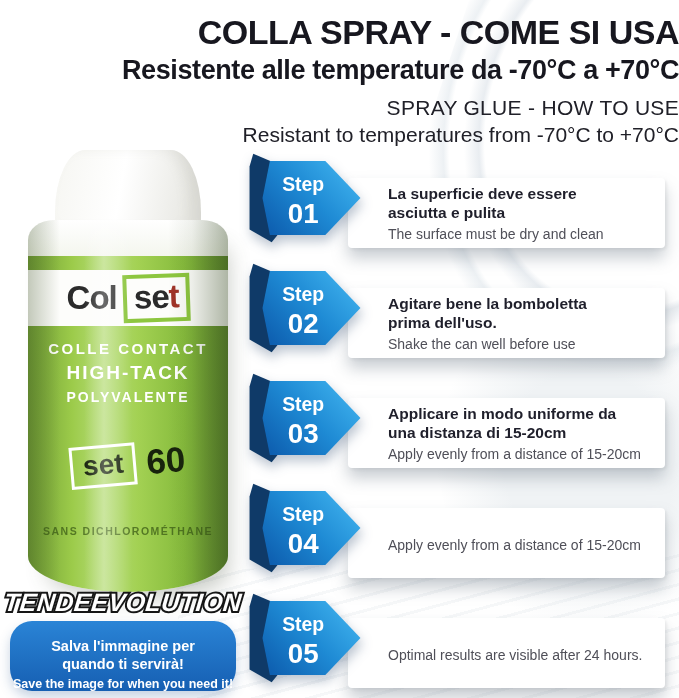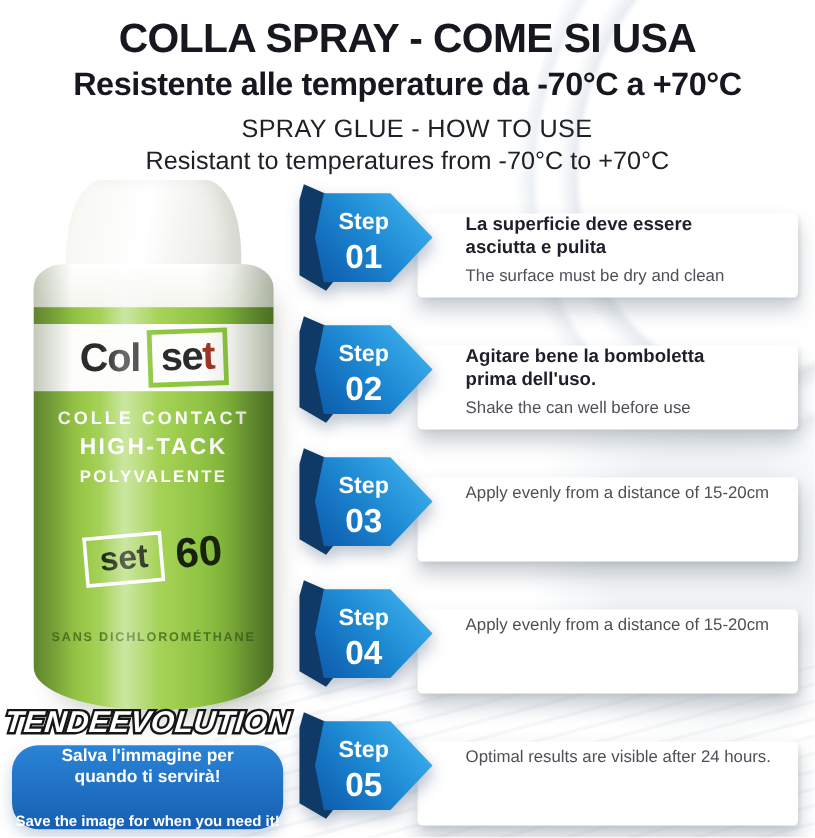--- a/index.html
+++ b/index.html
@@ -14,21 +14,21 @@
       radial-gradient(ellipse at 60% 40%, rgba(0,0,0,0) 66%, #edf1f4 68%, rgba(0,0,0,0) 73%);
     transform:rotate(18deg);}
   .bg-swirl.mr{right:-60px;top:300px;width:300px;height:330px;
     background:radial-gradient(ellipse at center, #f0f3f5 0 40%, rgba(0,0,0,0) 72%);
     transform:rotate(-12deg);}
   .bg-swirl.bb{left:180px;bottom:-40px;width:560px;height:180px;
     background:repeating-linear-gradient(168deg, rgba(210,218,224,.28) 0 3px, rgba(255,255,255,0) 3px 14px);
     transform:rotate(-3deg);opacity:.7;}
 
   
-  .header{position:absolute;left:0;top:14px;width:100%;text-align:center;color:#17171f;}
+  .header{position:absolute;left:0;top:14px;width:100%;text-align:right;color:#17171f;}
   .h-title{font-size:34px;font-weight:800;letter-spacing:-.5px;line-height:1.1;}
   .h-sub{font-size:27px;font-weight:700;letter-spacing:-.4px;margin-top:4px;}
   .h-title-en{font-size:21px;font-weight:500;margin-top:10px;letter-spacing:.3px;color:#202028;padding-left:16px;}
   .h-sub-en{font-size:21px;font-weight:400;margin-top:3px;color:#202028;}
 
   
   .can{position:absolute;left:28px;top:150px;width:200px;height:442px;}
   .can-cap{position:absolute;left:27px;top:0;width:146px;height:86px;
     background:linear-gradient(100deg,#f6f6f2,#ffffff 45%,#e8e8e3 90%);
     border-radius:30px 30px 6px 6px / 62px 62px 6px 6px;
@@ -58,28 +58,28 @@
 
   
   .brand{position:absolute;left:4px;top:588px;width:238px;text-align:center;
     font-size:25px;font-weight:800;font-style:italic;letter-spacing:.5px;color:#fff;
     -webkit-text-stroke:4px #161616;paint-order:stroke fill;transform:skewX(-6deg);}
   .save-note{position:absolute;left:10px;top:621px;width:226px;height:70px;border-radius:22px;
     background:linear-gradient(180deg,#2a84d6,var(--note_blue,#165fb2));
     color:#fff;text-align:center;display:flex;flex-direction:column;justify-content:flex-end;
     box-shadow:0 6px 12px rgba(30,80,140,.25);}
   .sn-it{font-size:14.5px;font-weight:700;line-height:1.25;}
-  .sn-en{font-size:12.5px;font-weight:700;margin-top:20px;}
+  .sn-en{font-size:12.5px;font-weight:700;margin-top:4px;}
 
   
   .steps{position:absolute;left:244px;top:152px;width:421px;}
   .step{position:relative;height:110px;}
   .step-card{position:absolute;left:104px;right:0;top:26px;height:70px;background:#fff;border-radius:4px;
     box-shadow:0 10px 16px rgba(125,135,148,.42),2px 2px 3px rgba(0,0,0,.06);
-    display:flex;flex-direction:column;padding-left:40px;box-sizing:border-box;}
+    display:flex;flex-direction:column;justify-content:center;padding-left:40px;box-sizing:border-box;}
   .step-title{font-size:15.5px;font-weight:700;color:#1f1f2b;line-height:1.25;white-space:pre-line;}
   .step-sub{font-size:14px;color:#4f4f58;margin-top:4px;}
   .step-arrow{position:absolute;left:0;top:0;width:122px;height:92px;z-index:2;
     filter:drop-shadow(2px 6px 6px rgba(30,60,100,.30));}
   .step-arrow text{font-family:"Liberation Sans",sans-serif;font-weight:bold;fill:#fff;text-anchor:middle;}
   .step-arrow .t-step{font-size:21px;}
   .step-arrow .t-num{font-size:30px;}
 </style>
 </head>
 <body>
@@ -170,20 +170,22 @@
     </div>
 
     <div class="step">
       <svg class="step-arrow" viewBox="0 0 132 96">
         <polygon points="10,0 38,12 38,86 30,96 6,82 6,14" fill="#0f3a68"></polygon>
         <polygon points="28,8 88,8 126,48 88,88 28,88 20,48" fill="url(#arrowGrad)"></polygon>
         <text class="t-step" x="64" y="40">Step</text>
         <text class="t-num" x="64" y="75">03</text>
       </svg>
       <div class="step-card">
+        <div class="step-title">Applicare in modo uniforme da
+una distanza di 15-20cm</div>
         <div class="step-sub">Apply evenly from a distance of 15-20cm</div>
       </div>
     </div>
 
     <div class="step">
       <svg class="step-arrow" viewBox="0 0 132 96">
         <polygon points="10,0 38,12 38,86 30,96 6,82 6,14" fill="#0f3a68"></polygon>
         <polygon points="28,8 88,8 126,48 88,88 28,88 20,48" fill="url(#arrowGrad)"></polygon>
         <text class="t-step" x="64" y="40">Step</text>
         <text class="t-num" x="64" y="75">04</text>

